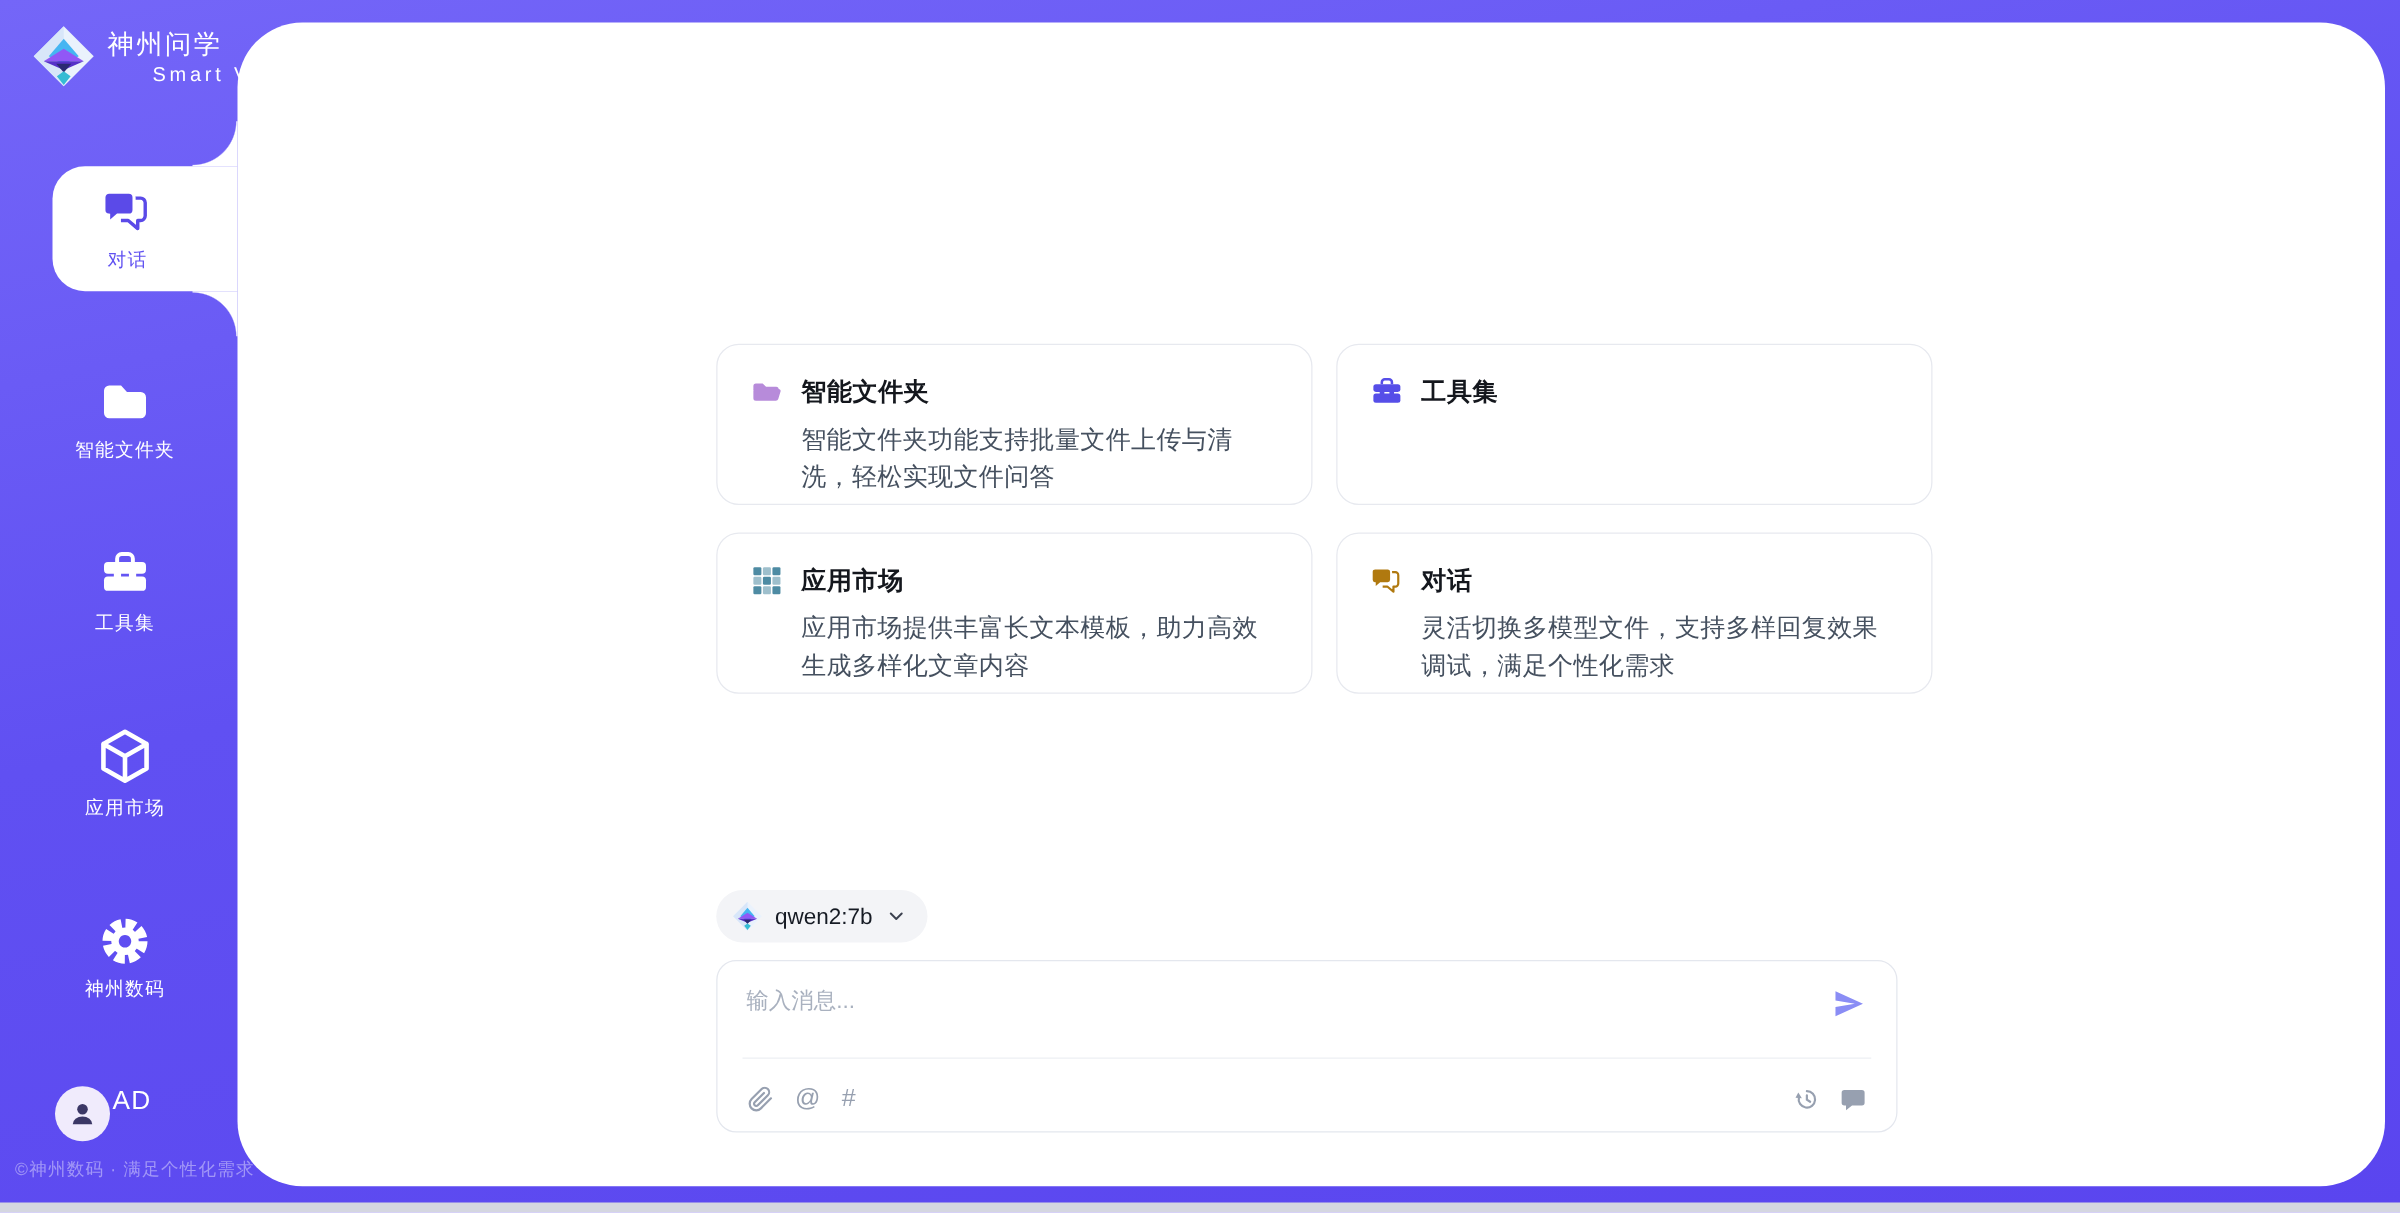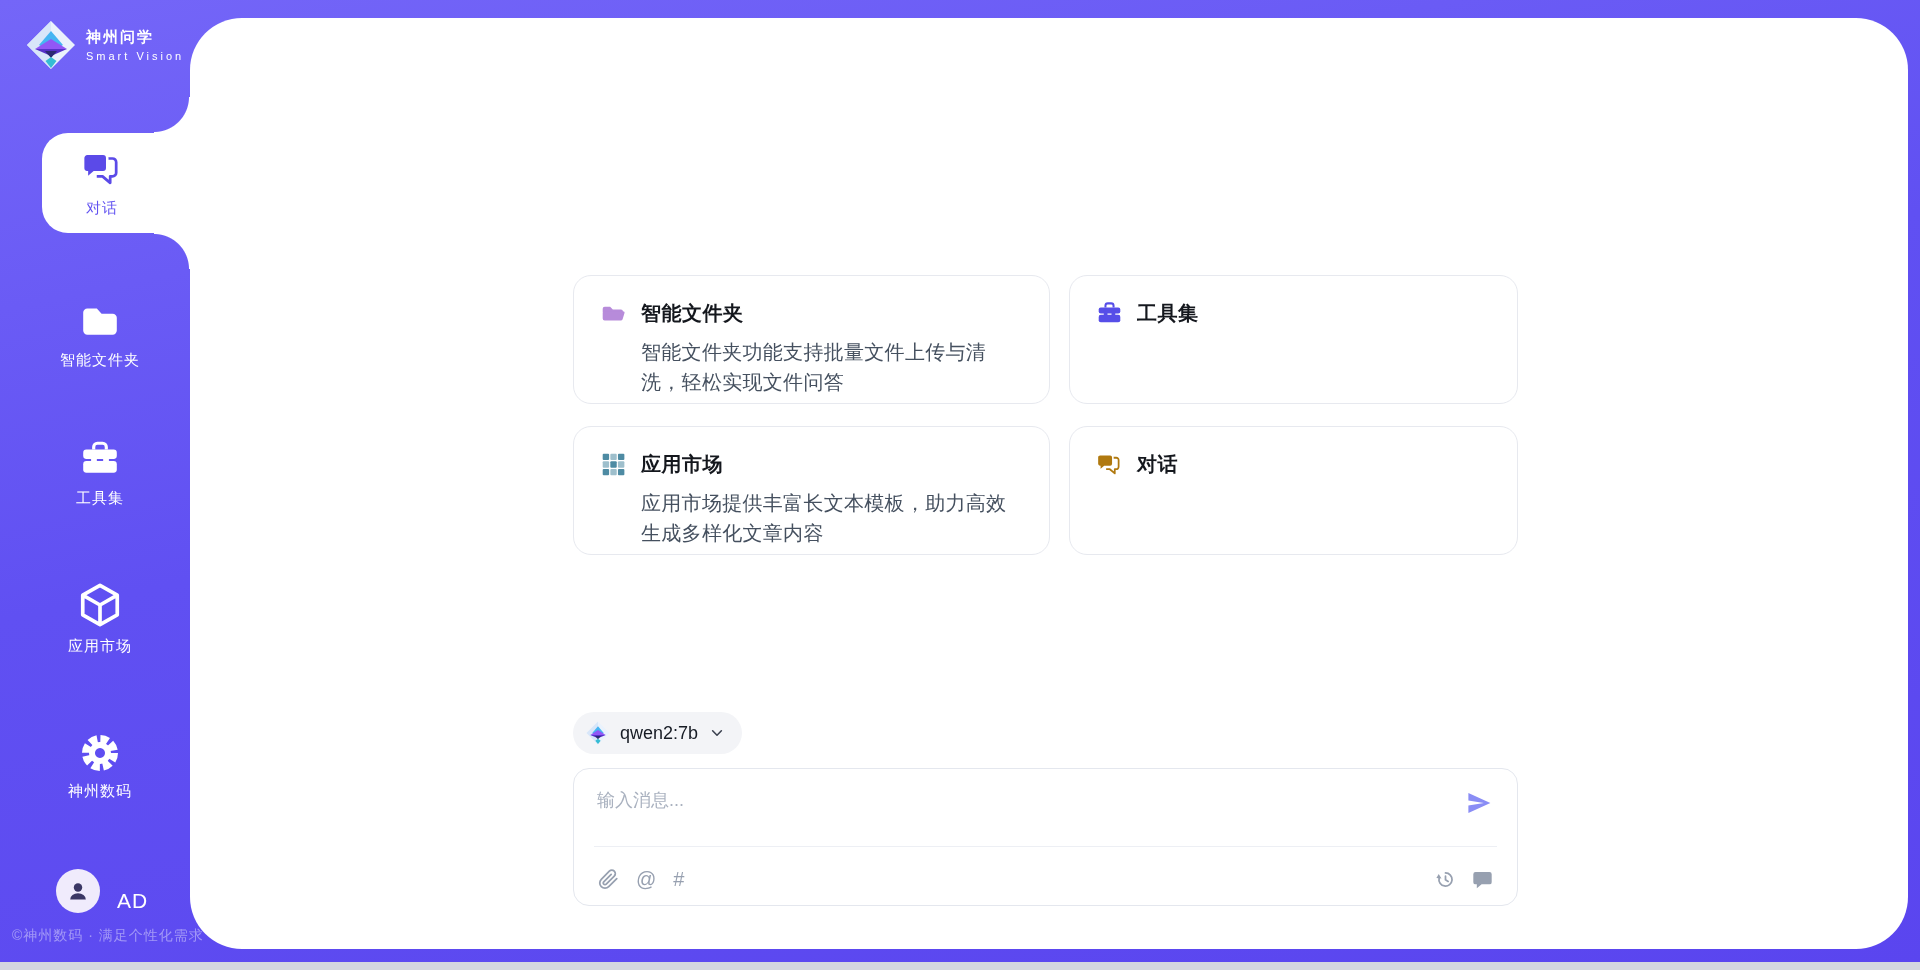--- a/index.html
+++ b/index.html
@@ -11,40 +11,40 @@
 
   .bottom-strip { position:absolute; left:0; bottom:0; width:100%; height:8px; background:#d4d6e0; }
 
   
   .panel { position:absolute; left:190px; top:18px; width:1718px; height:931px;
            background:#fff; border-radius:52px; }
 
   
   .brand { position:absolute; left:26px; top:20px; display:flex; align-items:center; gap:10px; }
   .brand-logo { width:50px; height:50px; }
-  .brand-name { color:#fff; font-size:15px; font-weight:700; letter-spacing:2px; }
-  .brand-sub  { color:#fff; font-size:11px; letter-spacing:3px; margin-top:3px; }
+  .brand-name { color:#fff; font-size:21px; font-weight:400; letter-spacing:2px; }
+  .brand-sub  { color:#fff; font-size:16px; letter-spacing:3px; margin-top:3px;margin-left:36px; }
 
   .tab-active { position:absolute; left:42px; top:133px; width:148px; height:100px;
                 background:#fff; border-radius:26px 0 0 26px;
                 display:flex; flex-direction:column; align-items:center; justify-content:center; }
   .fillet-top { position:absolute; left:154px; top:97px; width:36px; height:36px;
                 background:radial-gradient(circle 36px at 0 0, rgba(0,0,0,0) 34.5px, #fff 35.5px); }
   .fillet-bottom { position:absolute; left:154px; top:233px; width:36px; height:36px;
                 background:radial-gradient(circle 36px at 0 100%, rgba(0,0,0,0) 34.5px, #fff 35.5px); }
   .tab-active .nav-ico { width:42px; height:42px; color:#5b4ae8; margin-left:-28px; }
   .tab-active .nav-label { color:#6152f1; margin-left:-28px; }
 
   .nav-item { position:absolute; left:42px; width:116px; display:flex; flex-direction:column;
               align-items:center; cursor:pointer; }
   .nav-ico { width:42px; height:42px; color:#fff; }
   .nav-label { font-size:15px; color:#fff; margin-top:9px; letter-spacing:1px; }
   .nav-folder { top:300px; } .nav-brief { top:438px; } .nav-cube { top:582px; } .nav-gear { top:733px; }
 
-  .user { position:absolute; left:56px; top:869px; display:flex; align-items:flex-end; gap:17px; }
+  .user { position:absolute; left:44px; top:869px; display:flex; align-items:flex-start; gap:2px; }
   .avatar { width:44px; height:44px; border-radius:50%; background:#f0ebfc;
             display:flex; align-items:center; justify-content:center; }
   .avatar svg { width:26px; height:26px; color:#3b3765; }
   .user-name { color:#fff; font-size:21px; letter-spacing:1px; }
 
   .copyright { position:absolute; left:12px; top:927px; font-size:14px;
                color:rgba(255,255,255,.42); letter-spacing:1px; white-space:nowrap; }
 
   
   .greeting { position:absolute; left:570px; top:158px; display:flex; align-items:center; gap:18px; }
@@ -270,20 +270,21 @@
       <div class="card-desc">应用市场提供丰富长文本模板，助力高效生成多样化文章内容</div>
     </div>
 
     <div class="card">
       <div class="card-head">
         <svg class="card-ico ico-c3">
             <use href="#chat-bubbles"></use>
           </svg>
         <div class="card-title">对话</div>
       </div>
+      <div class="card-desc">灵活切换多模型文件，支持多样回复效果调试，满足个性化需求</div>
     </div>
   </div>
 
   <div class="model-pill">
     <svg class="mini-logo">
         <use href="#diamond-logo"></use>
       </svg>
     <div class="model-name">qwen2:7b</div>
     <svg class="model-chevron">
         <use href="#chevron-down"></use>

